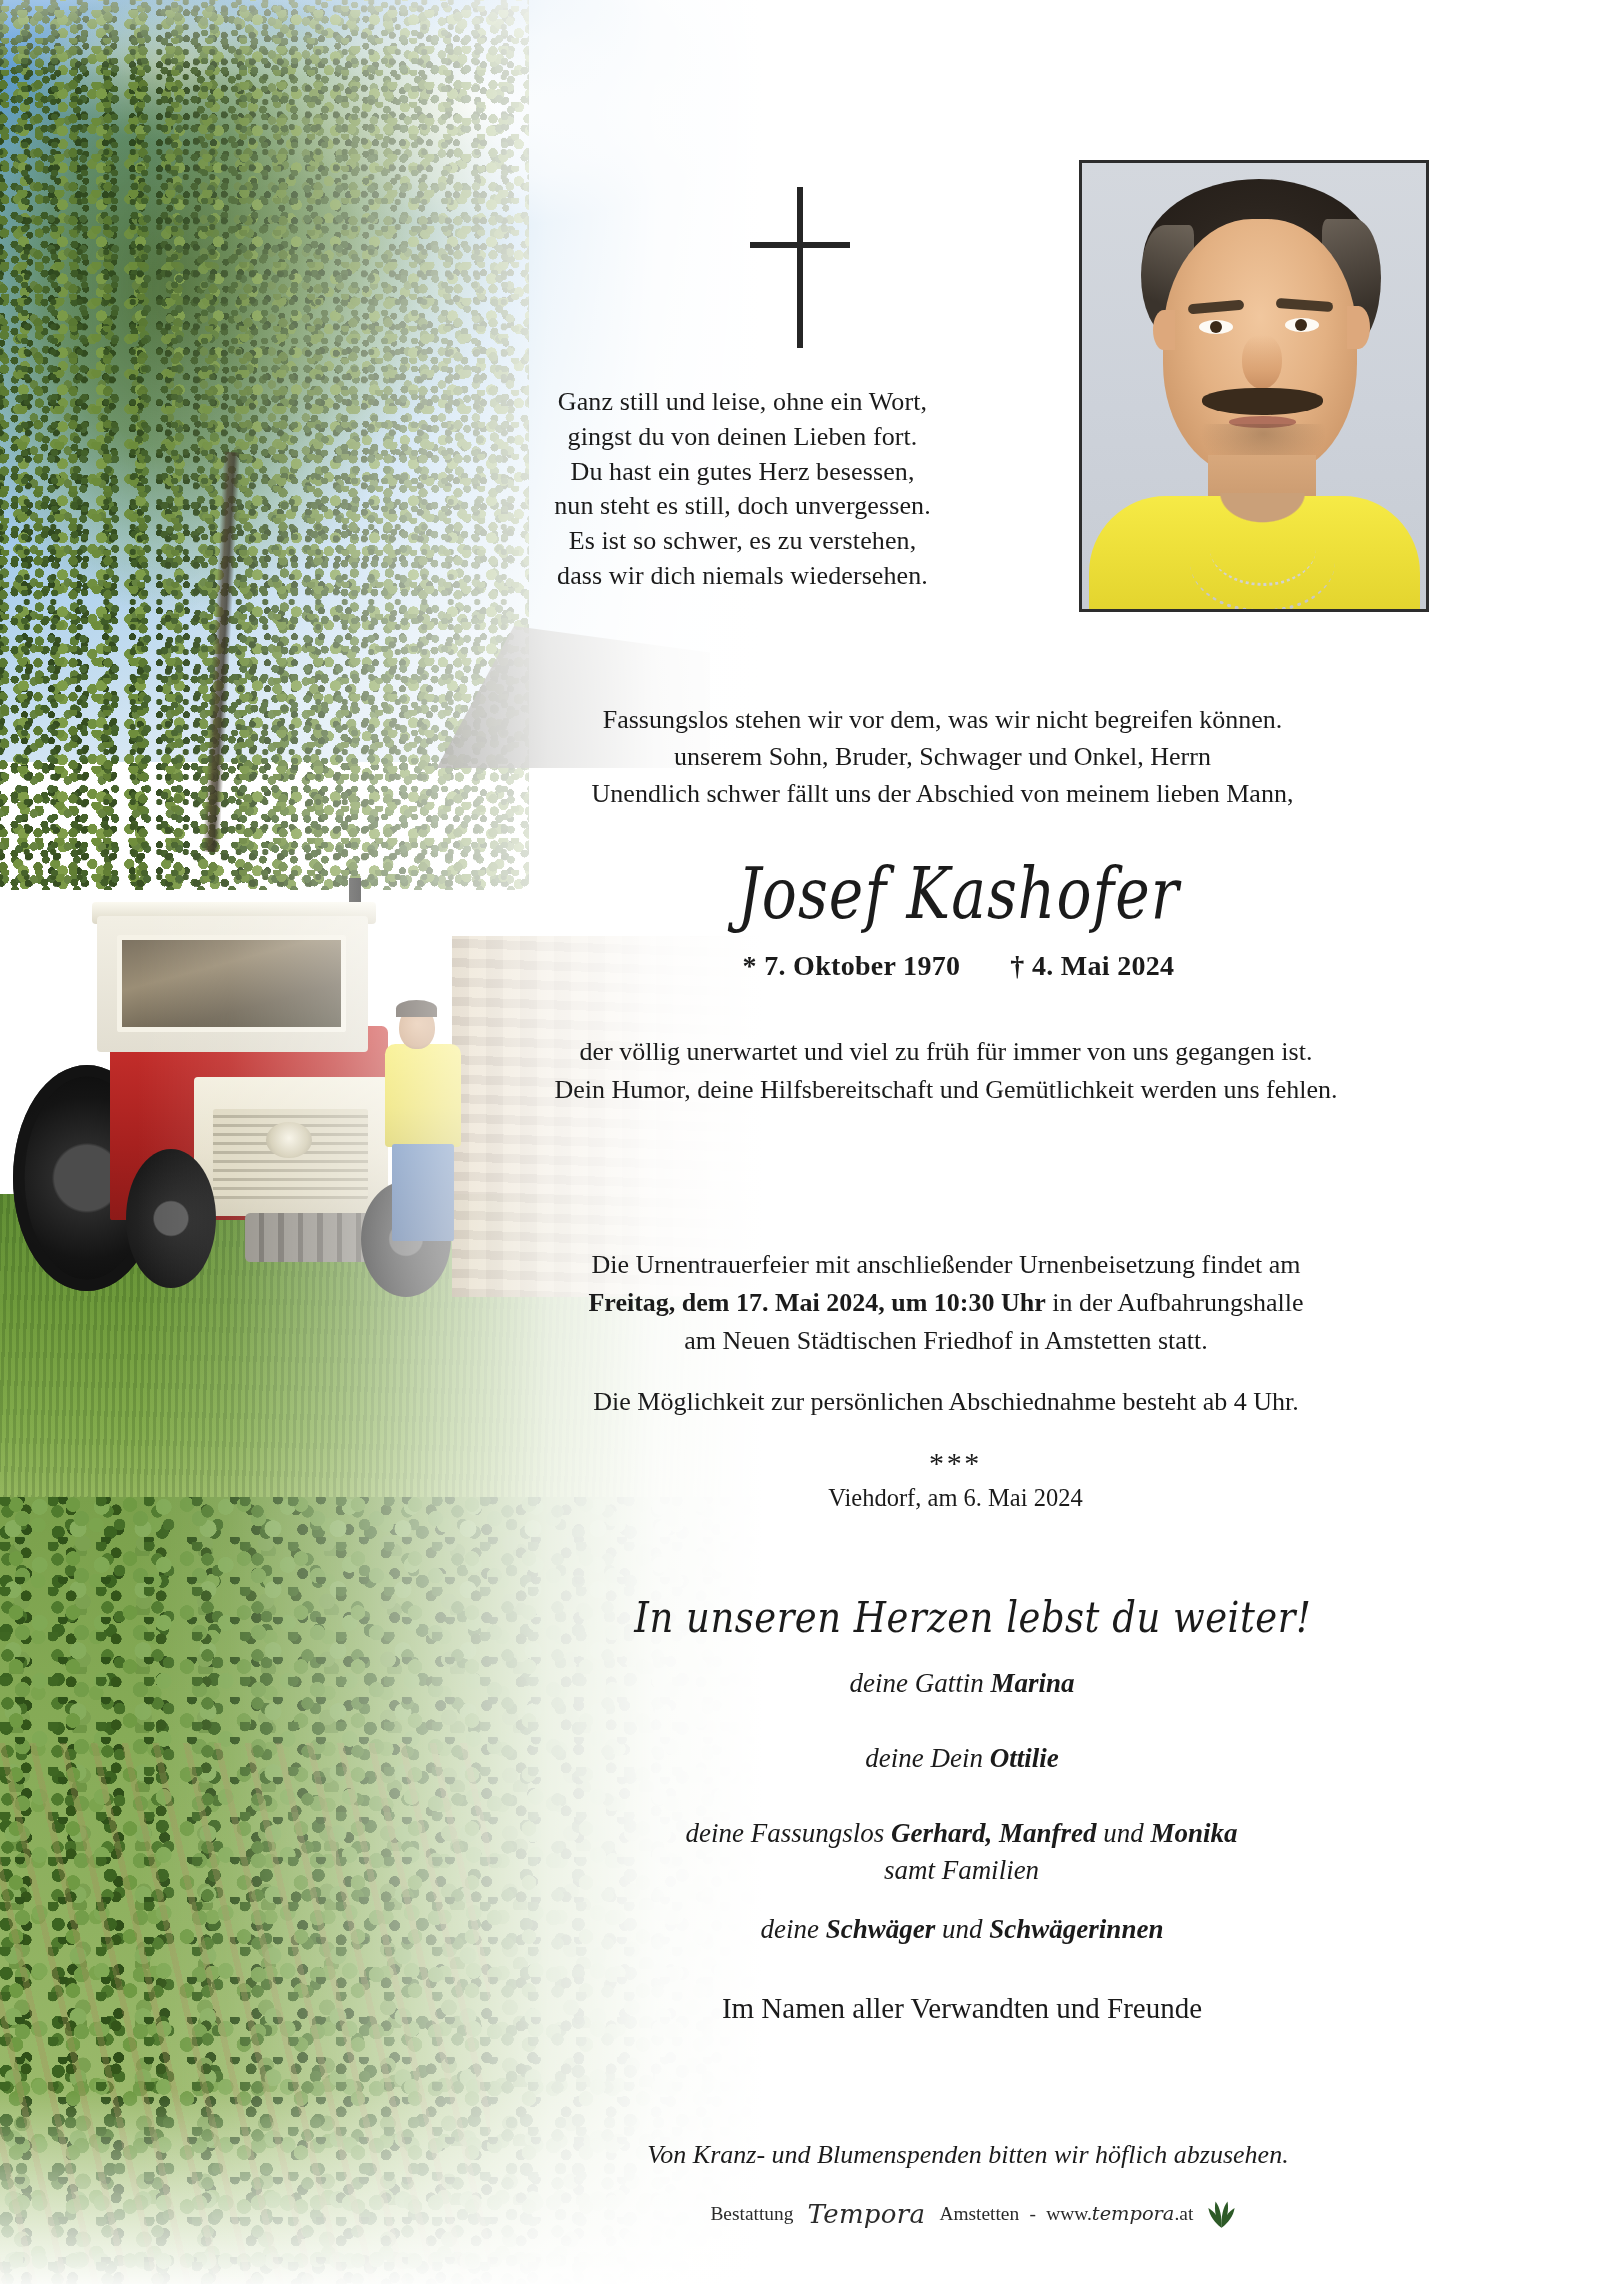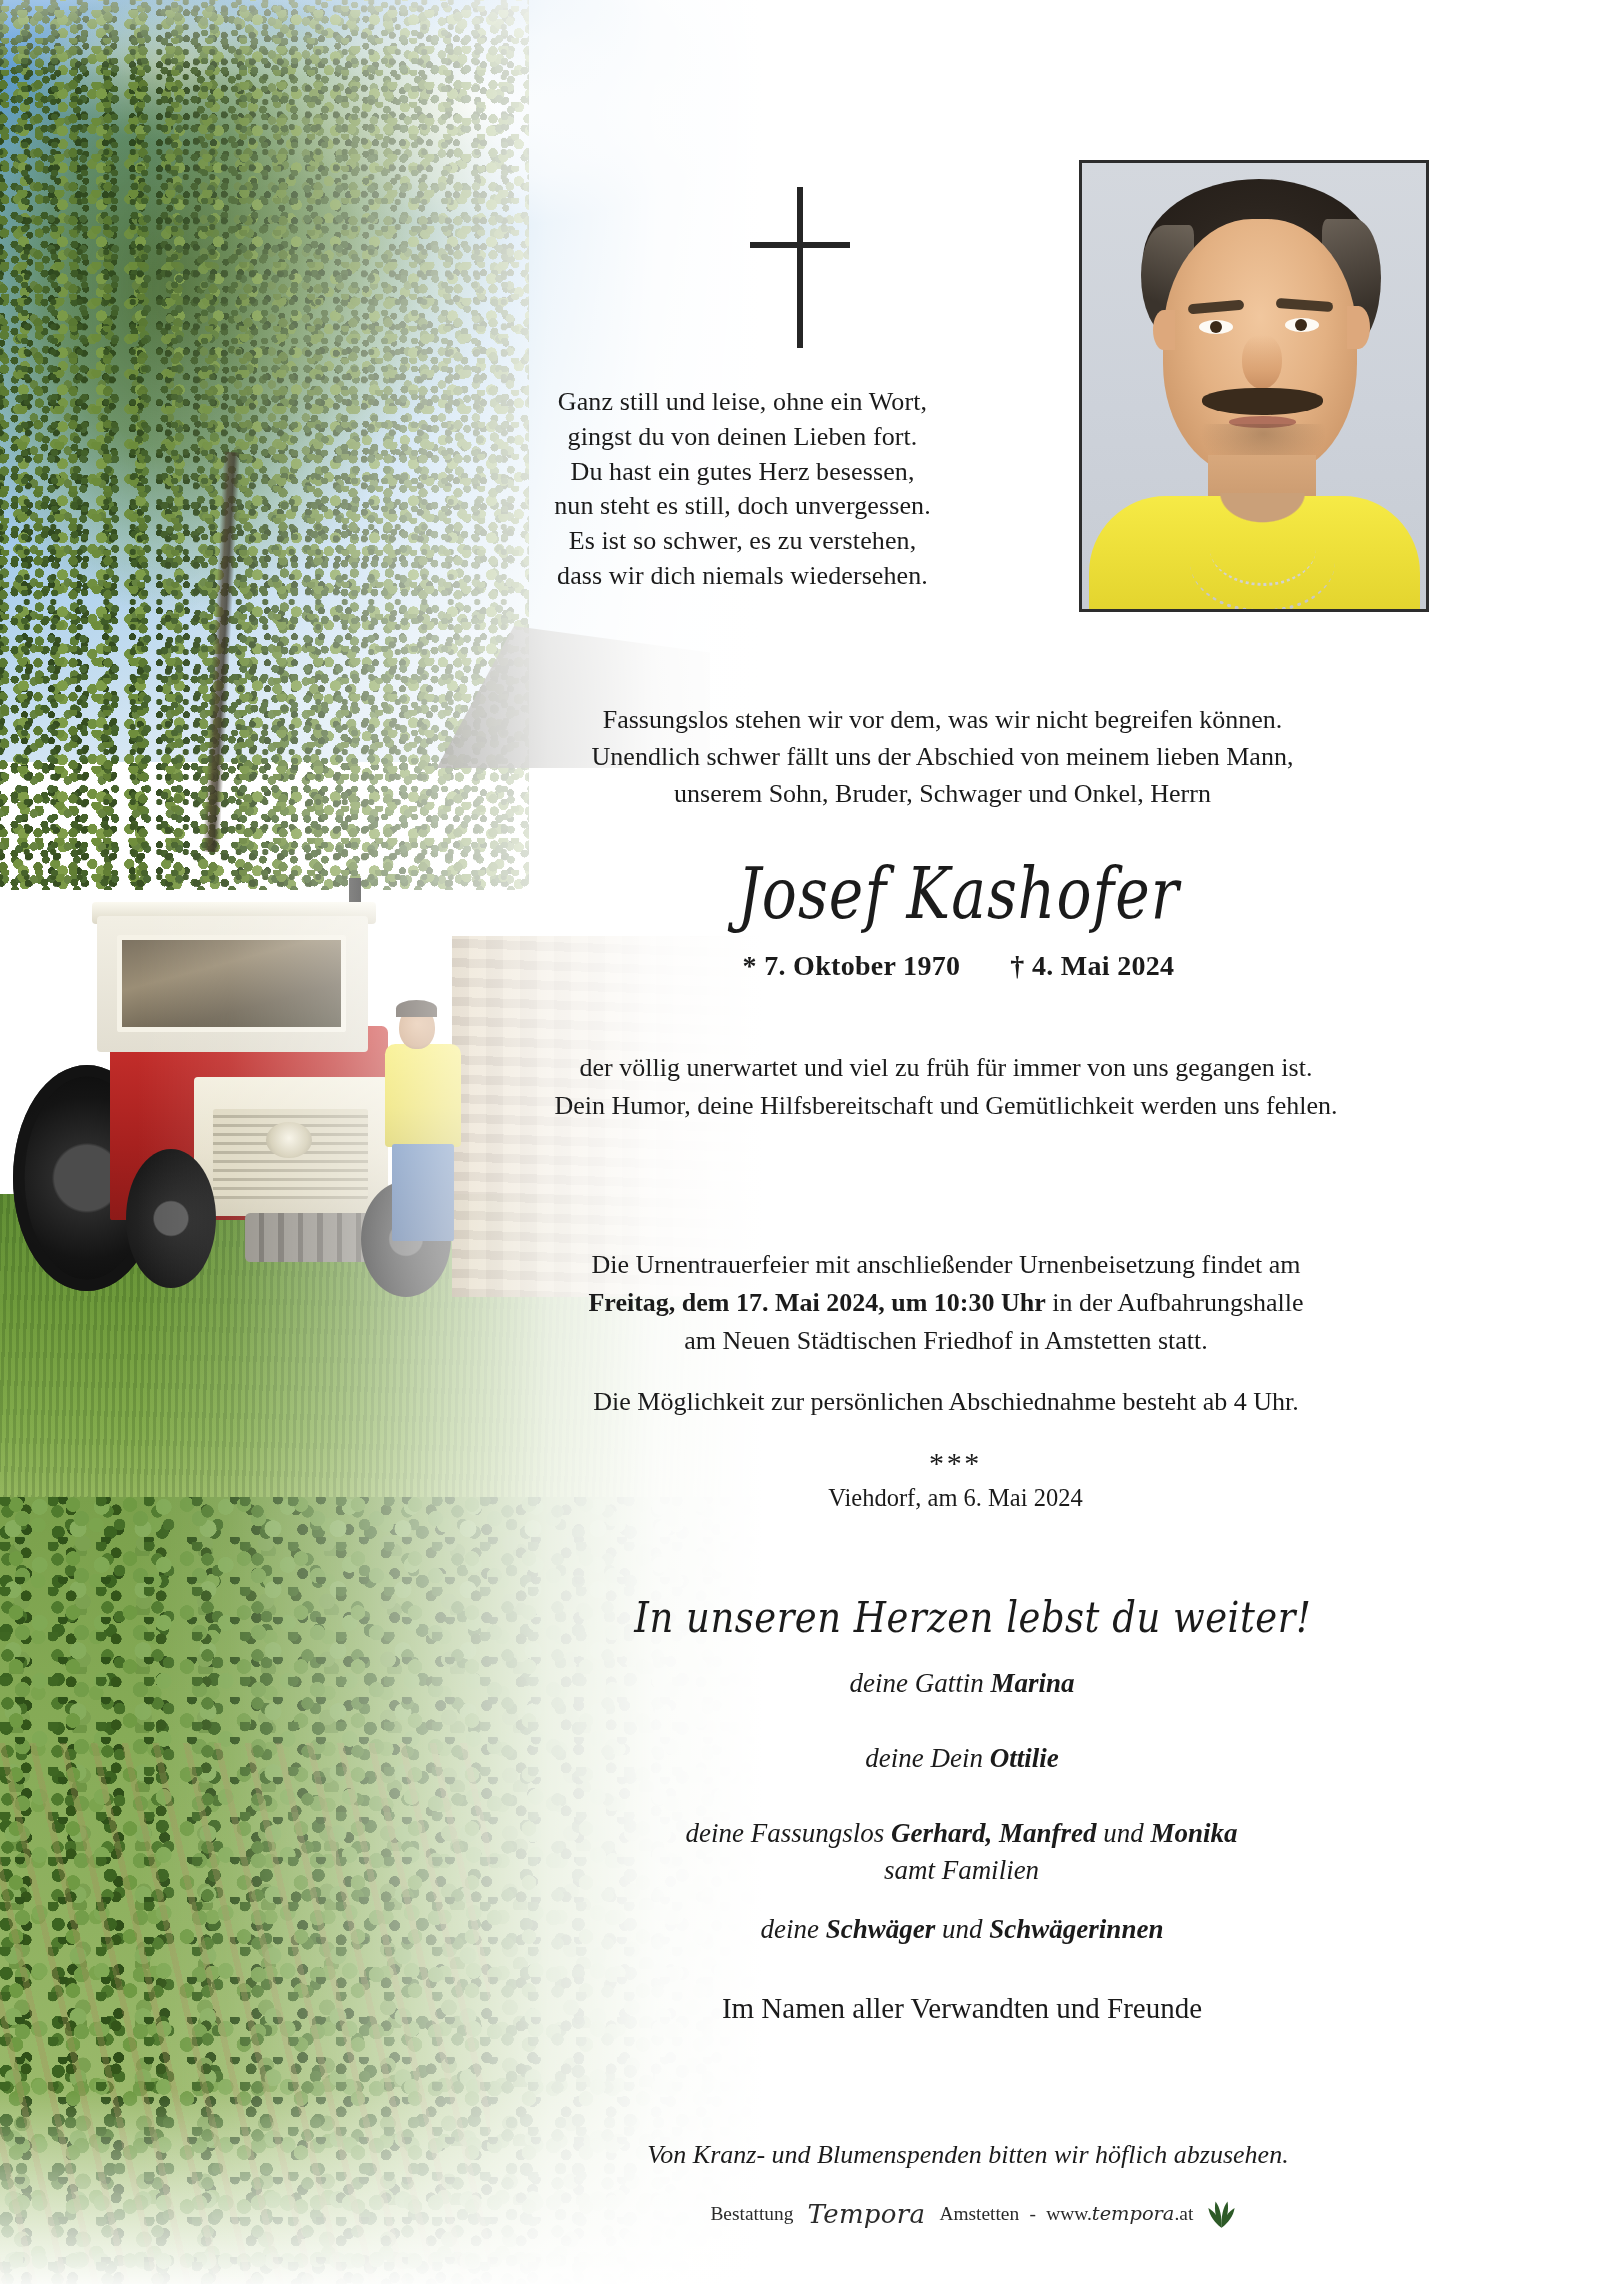--- a/index.html
+++ b/index.html
@@ -373,21 +373,21 @@
     white-space: nowrap;
   }
   .dates {
     left: 542px; top: 950px; width: 833px;
     font-size: 28px; font-weight: bold;
     letter-spacing: 0.3px;
   }
   .dates .gap { display: inline-block; width: 50px; }
   .para-lost {
     left: 478px; top: 1033px; width: 936px;
-    font-size: 26px; line-height: 1.45; margin-top: 16px;
+    font-size: 26px; line-height: 1.45;
   }
   .ceremony {
     left: 478px; top: 1246px; width: 936px;
     font-size: 26px; line-height: 1.47;
   }
   .ceremony b { font-weight: bold; margin-top: 20px; }
   .viewing {
     left: 478px; top: 1384px; width: 936px;
     font-size: 26px; line-height: 1.4;
   }
@@ -522,22 +522,22 @@
       <div>Ganz still und leise, ohne ein Wort,</div>
       <div>gingst du von deinen Lieben fort.</div>
       <div>Du hast ein gutes Herz besessen,</div>
       <div>nun steht es still, doch unvergessen.</div>
       <div>Es ist so schwer, es zu verstehen,</div>
       <div>dass wir dich niemals wiedersehen.</div>
     </div>
 
     <div class="tx intro">
       <div>Fassungslos stehen wir vor dem, was wir nicht begreifen können.</div>
+      <div>unserem Sohn, Bruder, Schwager und Onkel, Herrn</div>
       <div>Unendlich schwer fällt uns der Abschied von meinem lieben Mann,</div>
-      <div>unserem Sohn, Bruder, Schwager und Onkel, Herrn</div>
     </div>
 
     <div class="tx name">Josef Kashofer</div>
 
     <div class="tx dates">
       <span>* 7. Oktober 1970</span><span class="gap"></span><span>† 4. Mai 2024</span>
     </div>
 
     <div class="tx para-lost">
       <div>der völlig unerwartet und viel zu früh für immer von uns gegangen ist.</div>

